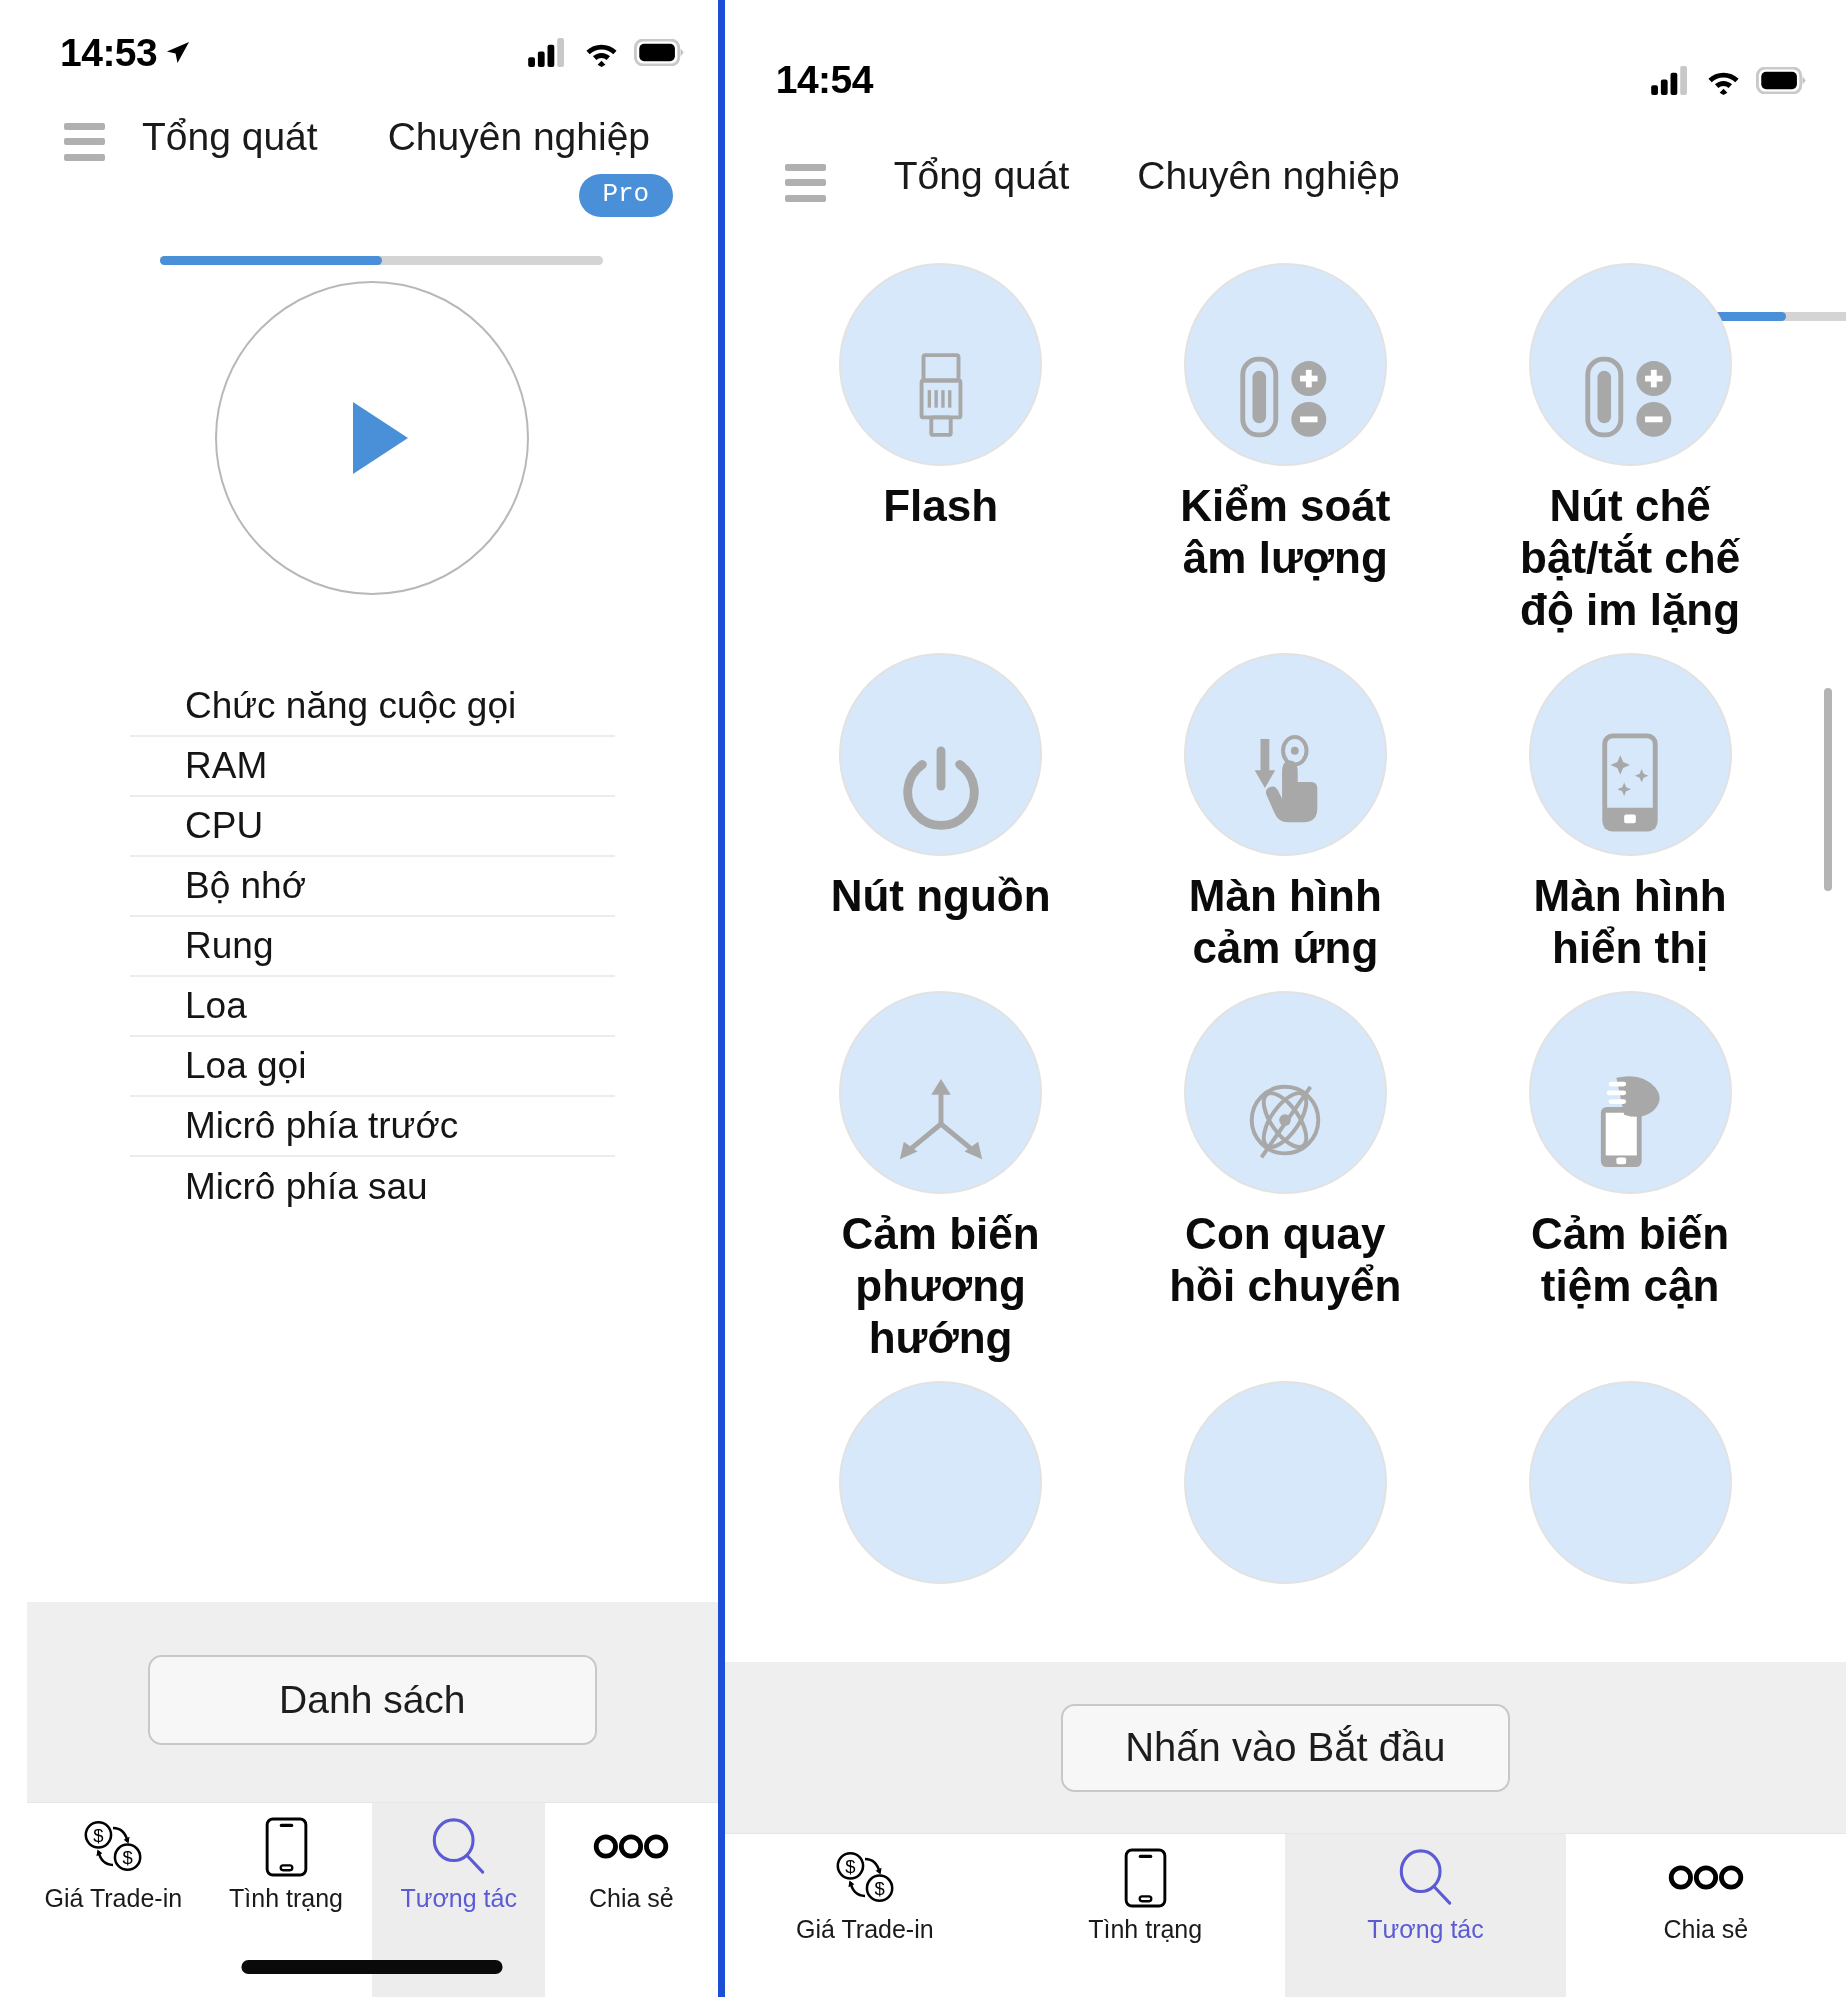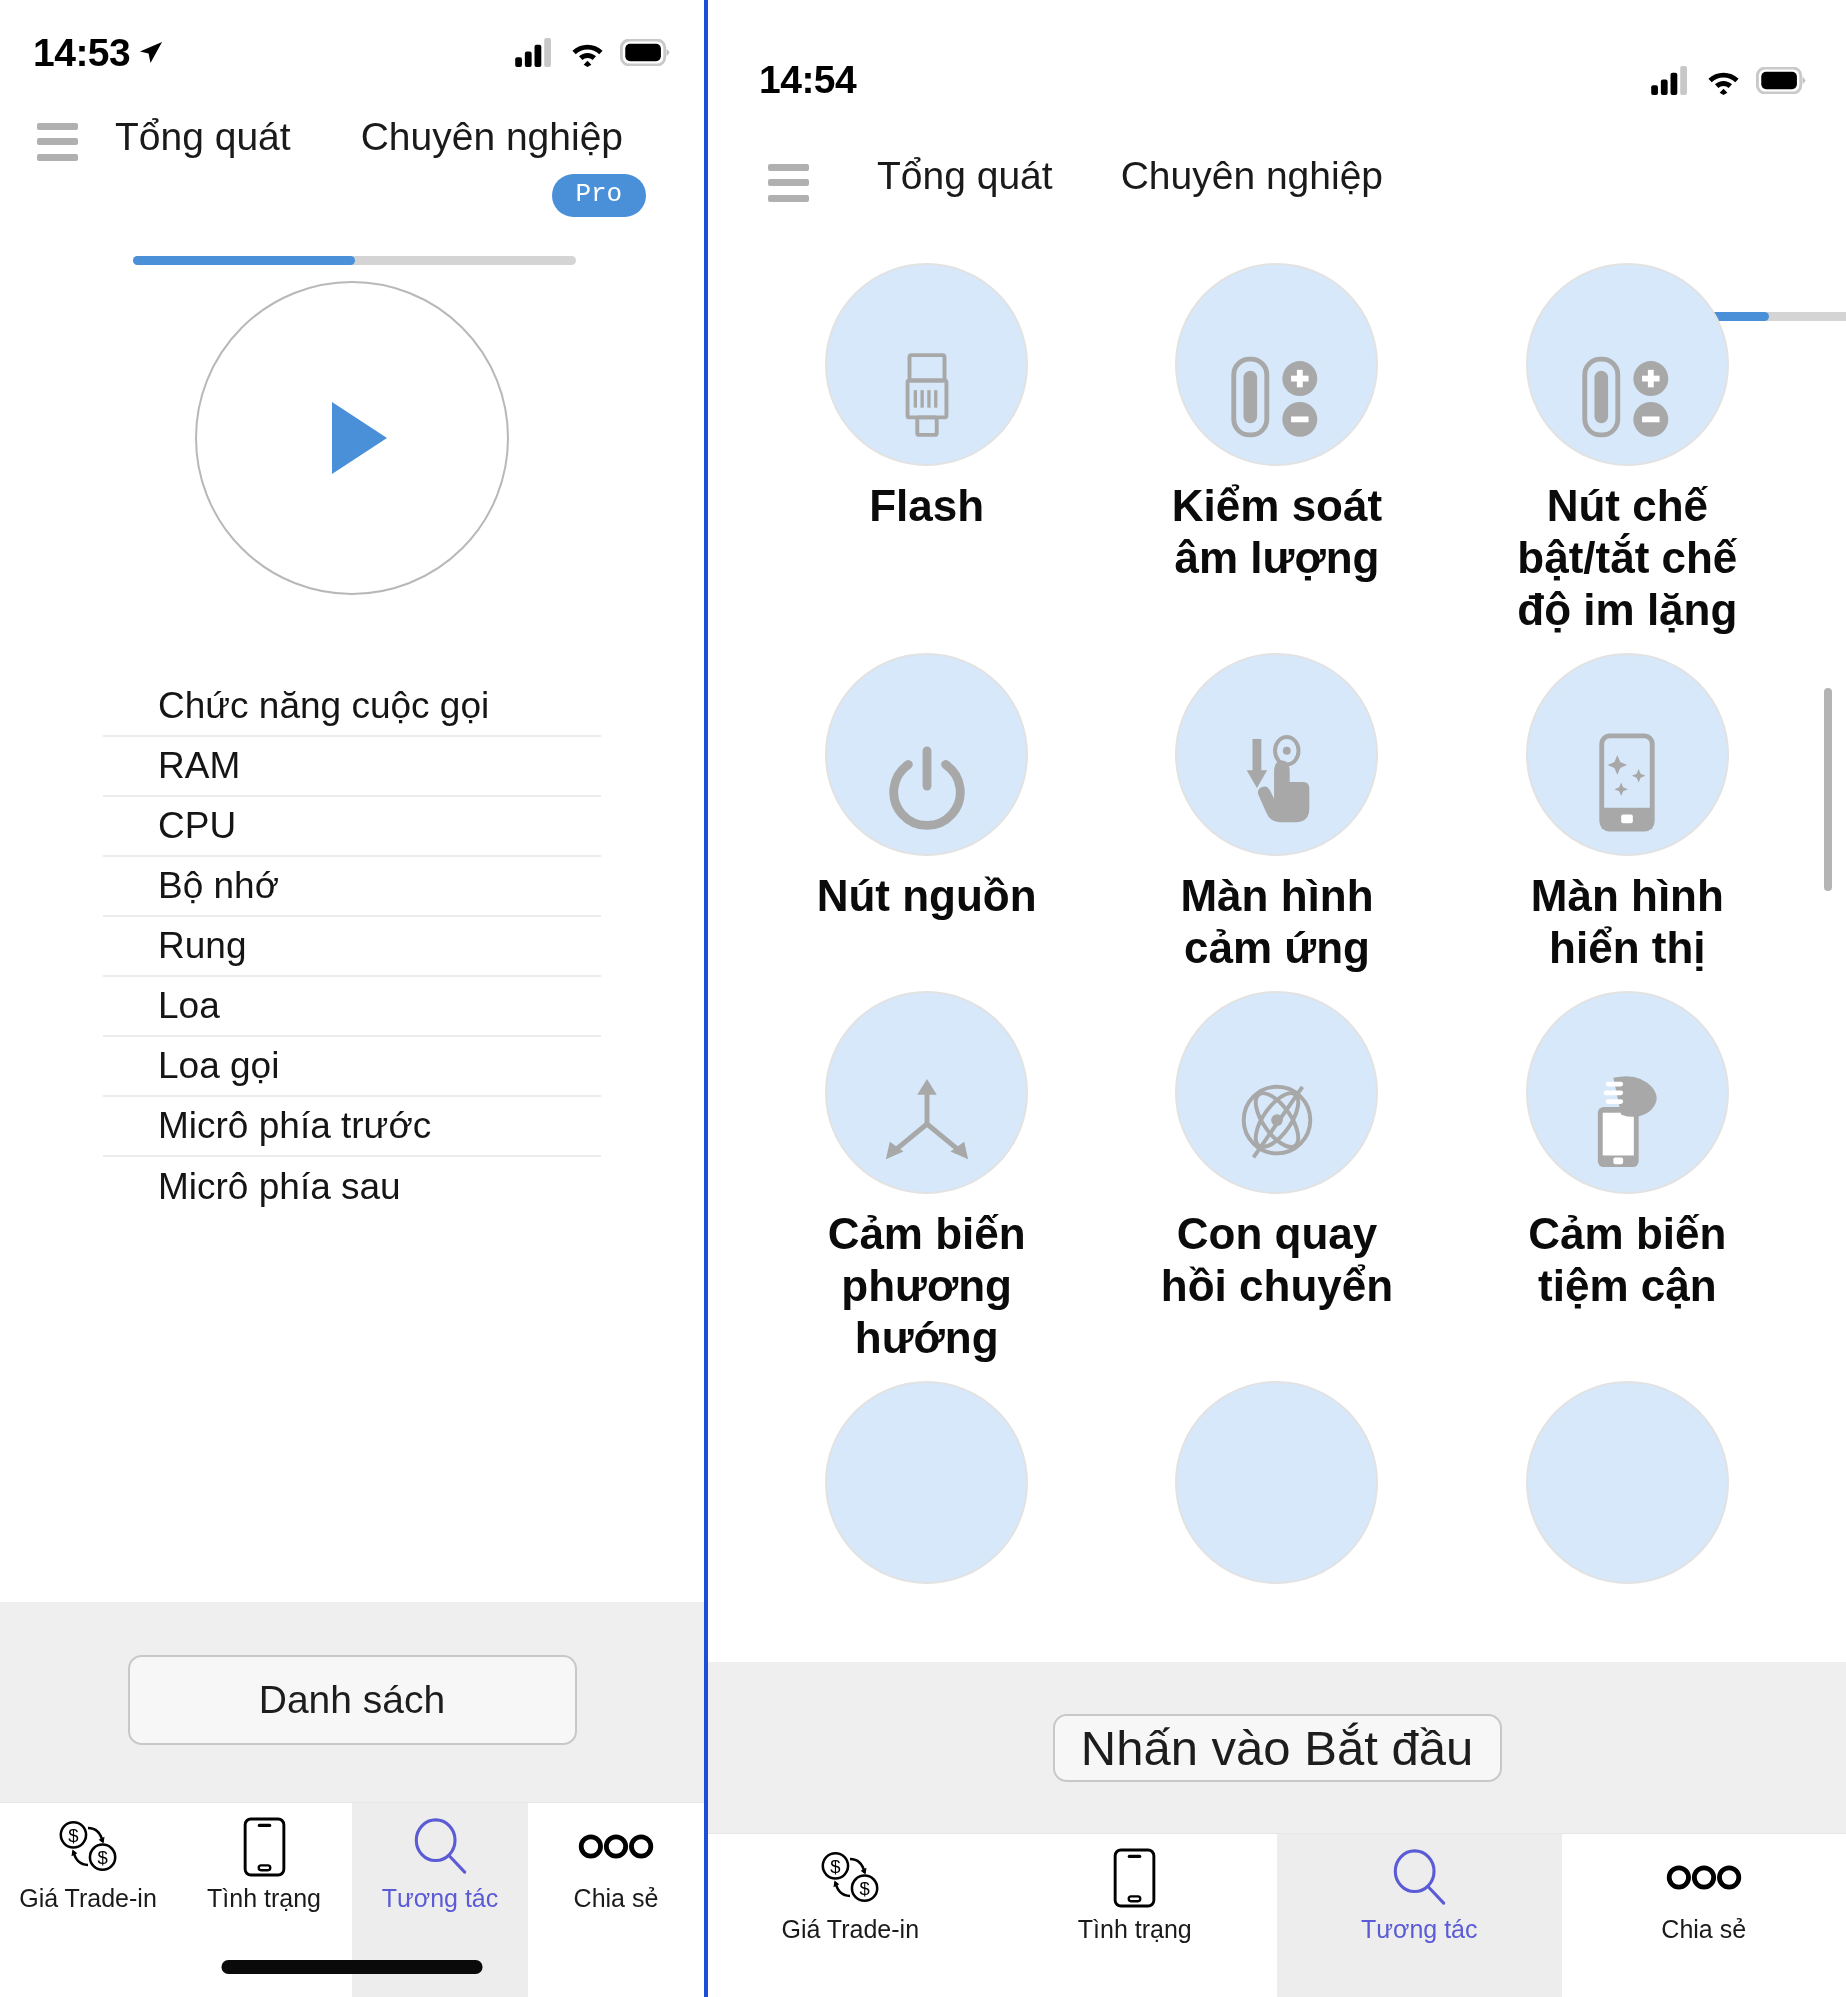--- a/index.html
+++ b/index.html
@@ -10,21 +10,22 @@
     overflow: hidden;
   }
   .screens { display: flex; width: 1846px; height: 1997px; }
 
   
   .phone-left {
     width: 708px; height: 1997px;
     background: #ffffff;
     position: relative;
     display: flex; flex-direction: column;
-    border-right: 4px solid #1d4ed8;
+    border-right: 7px solid #1d4ed8;
+    margin-left: 27px;
   }
   .phone-right {
     width: 1138px; height: 1997px;
     background: #ffffff;
     position: relative;
     display: flex; flex-direction: column;
   }
 
   
   .statusbar {
@@ -106,21 +107,21 @@
     display: flex; align-items: center; justify-content: center;
   }
   .action-bar.l { bottom: 195px; height: 200px; }
   .action-bar.r { bottom: 164px; height: 171px; }
   .action-btn {
     background: #f7f7f7; border: 2px solid #c8c8c8; border-radius: 13.7px;
     color: #1d1d1d; cursor: pointer;
     display: flex; align-items: center; justify-content: center;
   }
   .action-btn.l { width: 449px; height: 90px; font-size: 39px; margin-bottom: 3.9px; }
-  .action-btn.r { width: 449px; height: 68px; font-size: 49px; }
+  .action-btn.r { width: 449px; height: 88px; font-size: 40px; }
 
   
   .bottom-nav {
     position: absolute; left: 0; right: 0; bottom: 0;
     display: flex; background: #fff;
     border-top: 1px solid #e6e6e6;
   }
   .bottom-nav.l { height: 195px; }
   .bottom-nav.r { height: 164px; }
   .nav-item {

